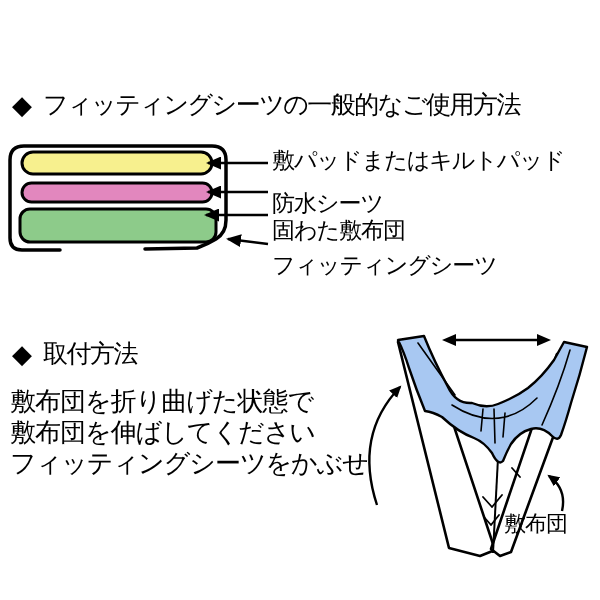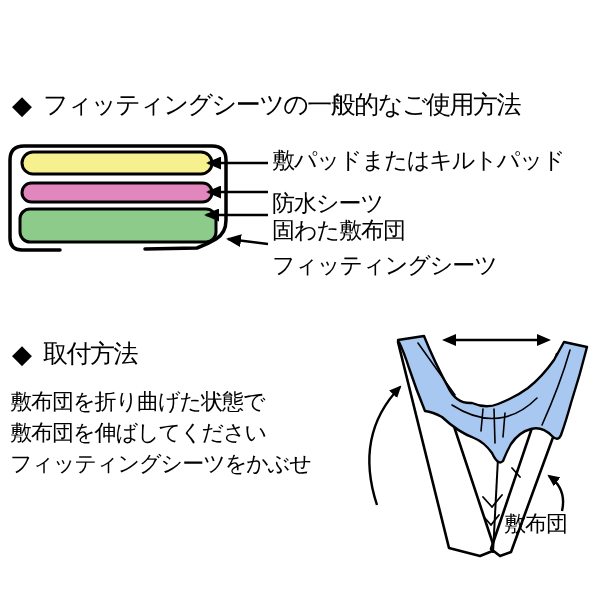--- a/index.html
+++ b/index.html
@@ -17,21 +17,21 @@
   #usage-heading{left:12px;top:88px;}
   #install-heading{left:12px;top:337px;}
   .layer-label{
     left:272px;font-size:23px;letter-spacing:-1px;white-space:nowrap;line-height:28px;
   }
   #layer-label-0{top:146px;text-align:center;}
   #layer-label-1{top:189px;}
   #layer-label-2{top:216px;}
   #layer-label-3{top:231px;margin-top:20px;}
   #steps{left:10px;top:386px;}
-  .step-line{font-size:22px;letter-spacing:-1px;line-height:31px;white-space:nowrap;}
+  .step-line{font-size:26px;letter-spacing:-1px;line-height:31px;white-space:nowrap;}
   .fig-label{font-size:22px;letter-spacing:-1px;line-height:26px;white-space:nowrap;}
   #fitting-label{left:303px;top:511px;width:160px;text-align:center;}
   #futon-label{left:504px;top:511px;}
   svg{position:absolute;}
   #layers-svg{left:0;top:140px;}
   #figure-svg{left:330px;top:325px;}
 </style>
 </head>
 <body>
 

